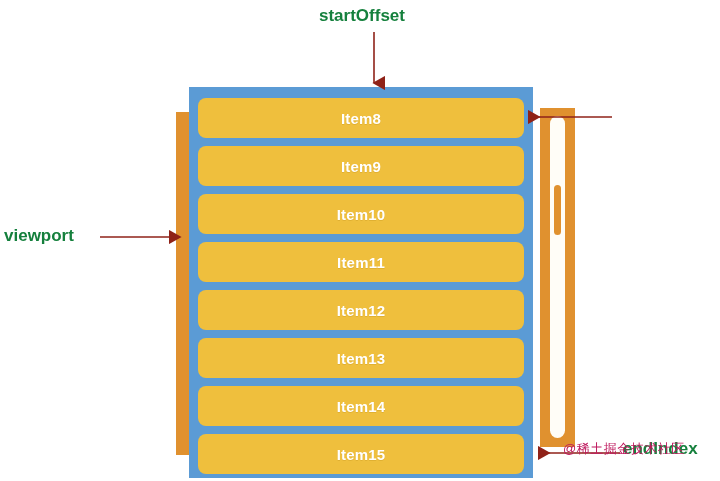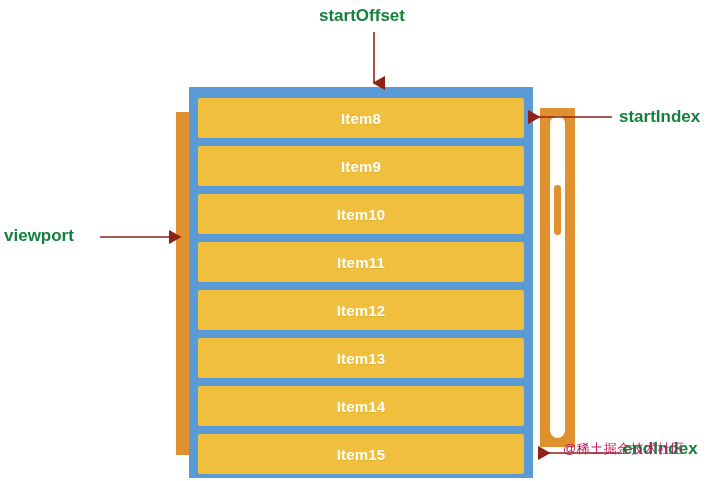--- a/index.html
+++ b/index.html
@@ -30,21 +30,21 @@
     box-sizing: border-box;
   }
 
   
   .item-cell {
     position: absolute;
     left: 198px;
     width: 326px;
     height: 40px;
     background: #efbf3d;
-    border-radius: 2px;
+    border-radius: 8px;
     display: flex;
     align-items: center;
     justify-content: center;
     box-sizing: border-box;
   }
   .item-label {
     color: #ffffff;
     font-size: 15px;
     font-weight: bold;
     letter-spacing: 0.2px;
@@ -177,19 +177,18 @@
     <line x1="374" y1="32" x2="374" y2="83" stroke="#8f2218" stroke-width="1.6" marker-end="url(#ah-down)"></line>
 
     <line x1="612" y1="117" x2="531" y2="117" stroke="#8f2218" stroke-width="1.6" marker-end="url(#ah-left)"></line>
 
     <line x1="620" y1="453" x2="541" y2="453" stroke="#8f2218" stroke-width="1.6" marker-end="url(#ah-left)"></line>
 
     <line x1="100" y1="237" x2="180" y2="237" stroke="#8f2218" stroke-width="1.6" marker-end="url(#ah-right)"></line>
   </svg>
 
   <div class="annot annot-startoffset">startOffset</div>
-  <div class="annot annot-startindex">startIndex</div>
   <div class="annot annot-viewport">viewport</div>
   <div class="annot annot-endindex">endIndex</div>
 
   <div class="watermark">@稀土掘金技术社区</div>
 
 </div>
 
 </body></html>

